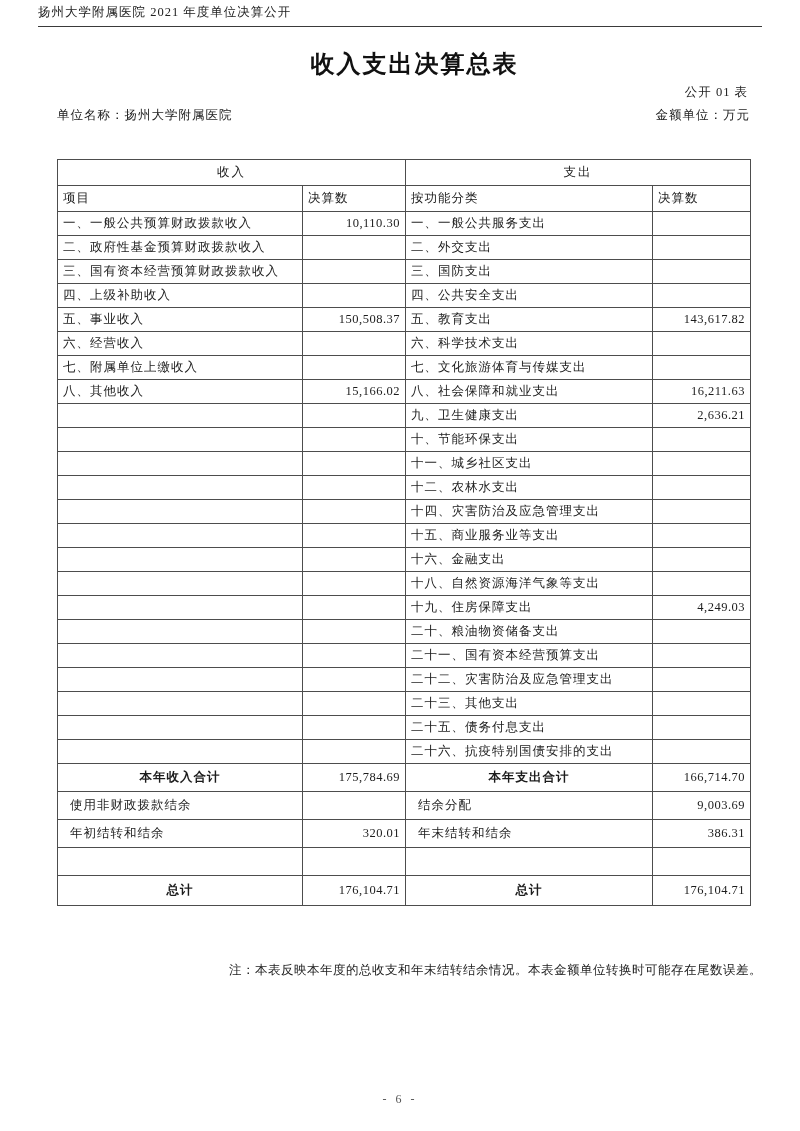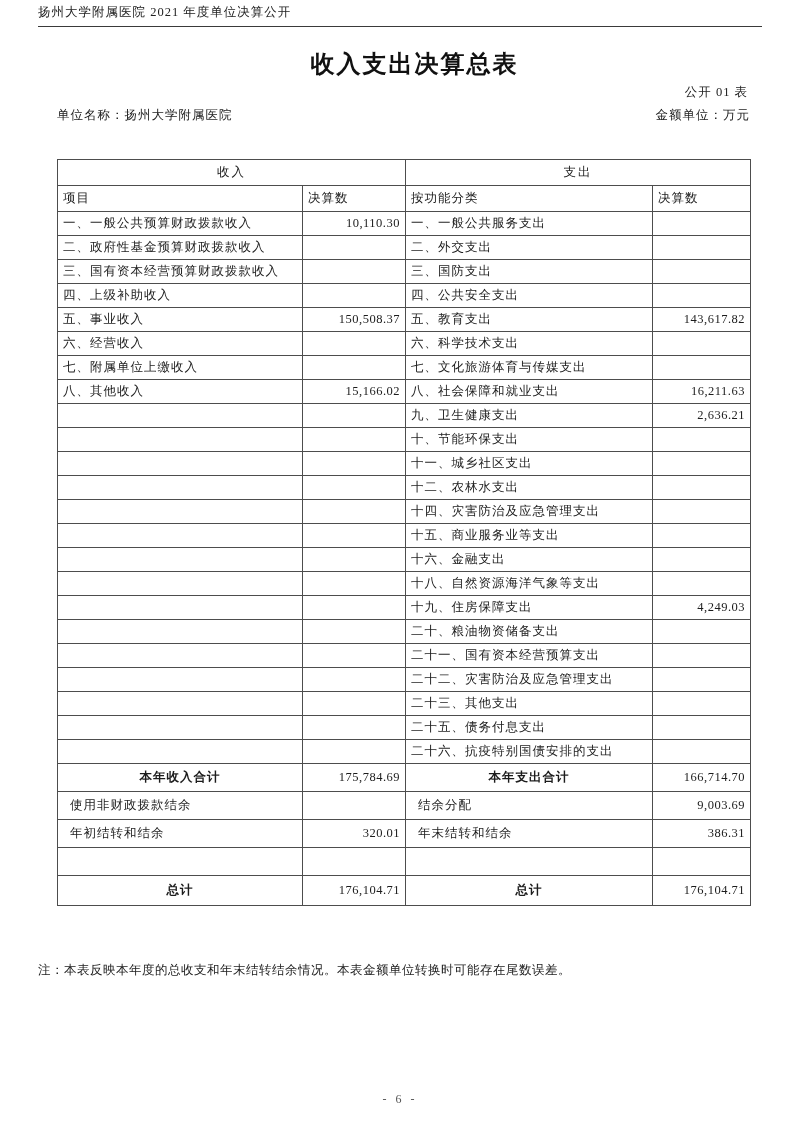--- a/index.html
+++ b/index.html
@@ -56,21 +56,21 @@
   td.num { text-align: right; padding-right: 8px; letter-spacing: 0.5px; }
   tbody.summary-rows td { height: 28px; }
   tbody.summary-rows tr.total-row td { height: 30px; }
   tbody.summary-rows tr.em td.lbl,
   tbody.summary-rows tr.em td.ctr { font-weight: bold; }
   td.ctr { text-align: center; letter-spacing: 1px; }
   tbody.summary-rows td.lbl { padding-left: 12px; }
 
   .doc-note {
     position: absolute; top: 962px; left: 38px; width: 724px;
-    font-size: 12.5px; letter-spacing: 0.5px; color: #222;
+    font-size: 12.5px; letter-spacing: 0.5px; color: #222; text-align: right;
   }
   .page-footer {
     position: absolute; top: 1092px; left: 0; width: 100%;
     text-align: center; font-size: 12px; color: #555; letter-spacing: 3px;
   }
 </style>
 </head>
 <body>
 
 <div class="page">

